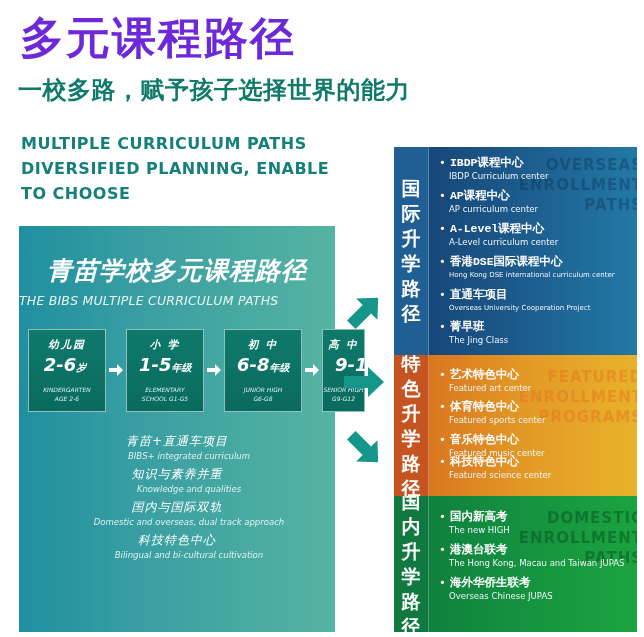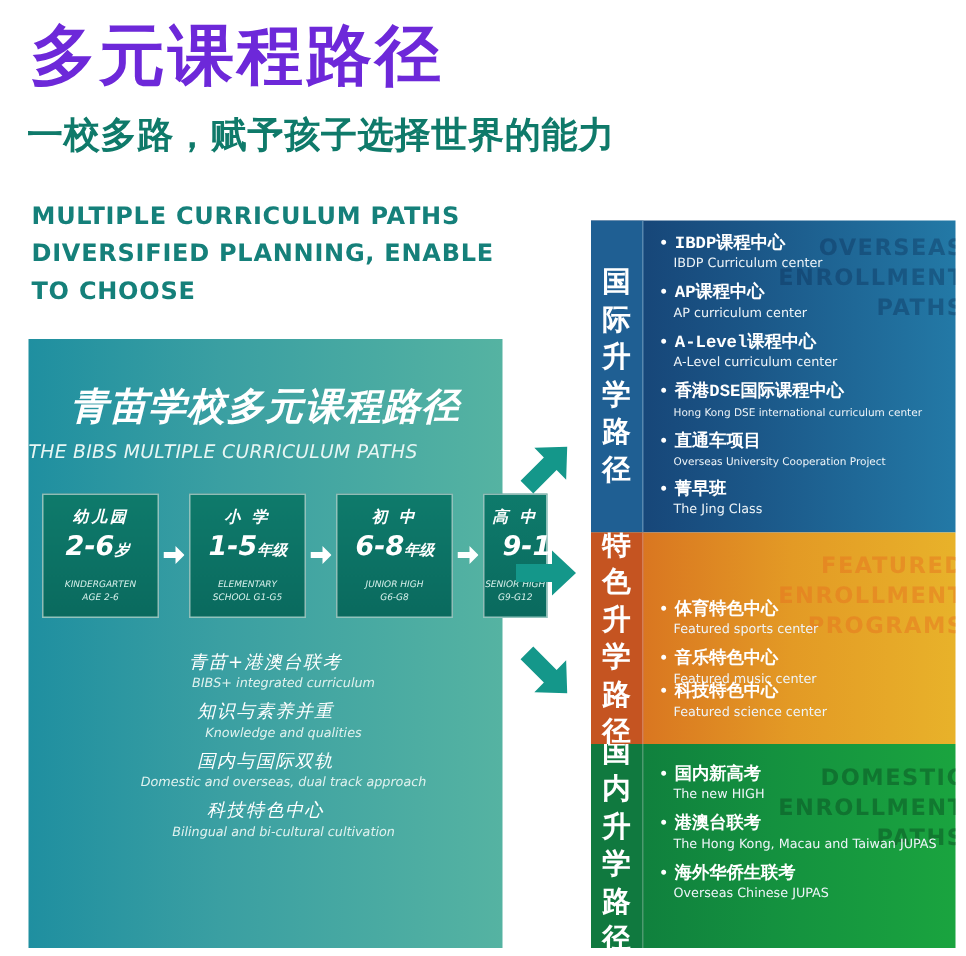--- a/index.html
+++ b/index.html
@@ -151,21 +151,21 @@
       <div class="stage-range"><span>9-12</span><span class="unit">年级</span></div>
       <div class="stage-en">
           <div>SENIOR HIGH</div>
           <div>G9-G12</div>
         </div>
     </div>
   </div>
 
   <div class="features">
     <div class="feature">
-      <div class="feature-cn">青苗+港澳台联考</div>
+      <div class="feature-cn">青苗+直通车项目</div>
       <div class="feature-en">BIBS+ integrated curriculum</div>
     </div>
     <div class="feature">
       <div class="feature-cn">知识与素养并重</div>
       <div class="feature-en">Knowledge and qualities</div>
     </div>
     <div class="feature">
       <div class="feature-cn">国内与国际双轨</div>
       <div class="feature-en">Domestic and overseas, dual track approach</div>
     </div>
@@ -242,20 +242,24 @@
       <span>学</span>
       <span>路</span>
       <span>径</span>
     </div>
     <div class="sec-body">
       <div class="watermark">
         <div>FEATURED</div>
         <div>ENROLLMENT</div>
         <div>PROGRAMS</div>
       </div>
+      <div class="item" style="top:12px">
+        <div class="item-cn">艺术特色中心</div>
+        <div class="item-en">Featured art center</div>
+      </div>
       <div class="item" style="top:44px">
         <div class="item-cn">体育特色中心</div>
         <div class="item-en">Featured sports center</div>
       </div>
       <div class="item" style="top:77px">
         <div class="item-cn">音乐特色中心</div>
         <div class="item-en">Featured music center</div>
       </div>
       <div class="item" style="top:99px">
         <div class="item-cn">科技特色中心</div>

